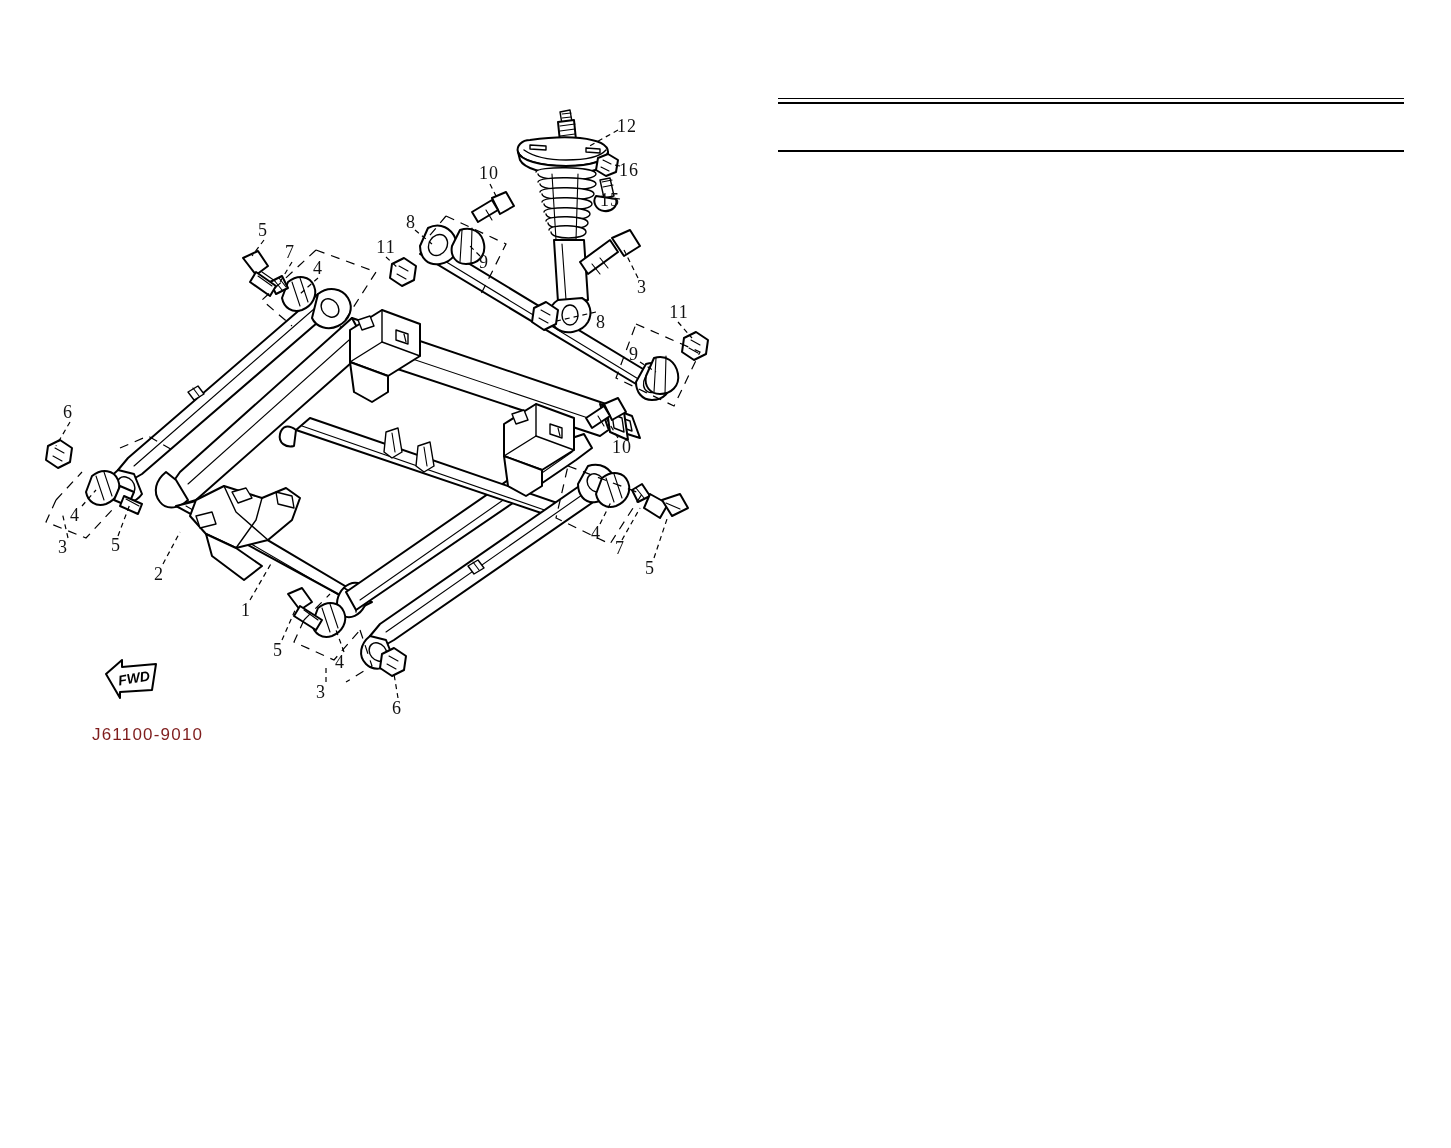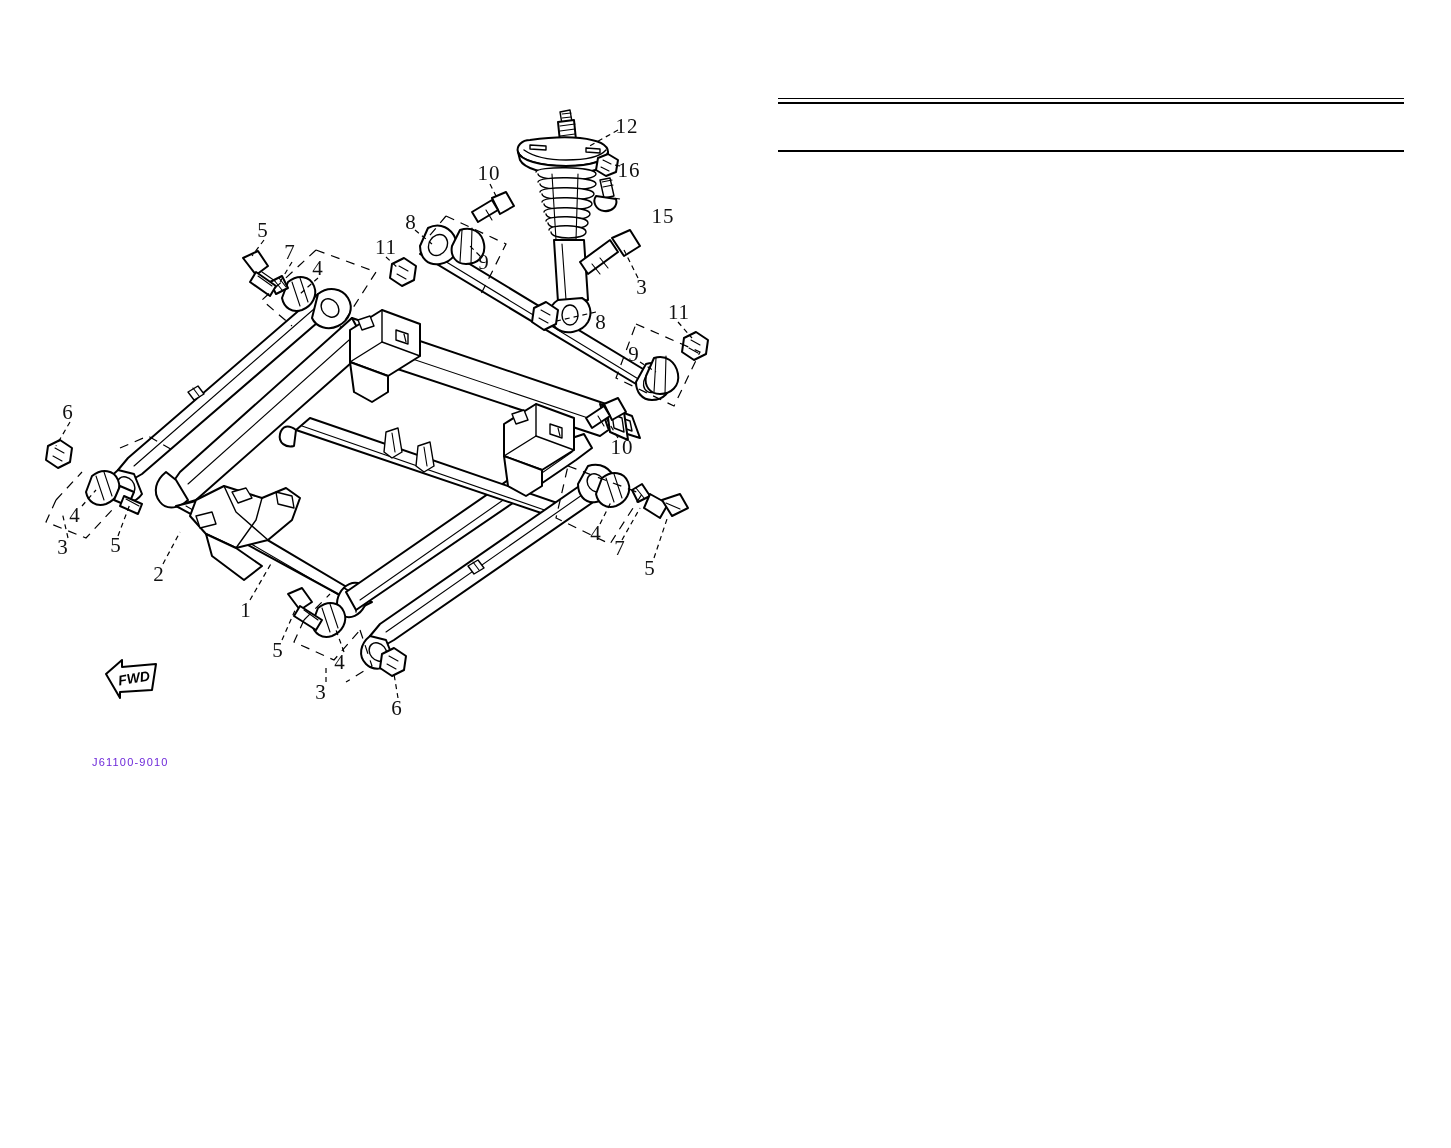--- a/index.html
+++ b/index.html
@@ -11,38 +11,38 @@
   
   #table-area{position:absolute;left:778px;top:80px;width:626px;height:90px;}
   .rule{position:absolute;left:0;width:626px;background:#000;}
   .rule.thin{height:1px;}
   .rule.thick{height:2px;}
 
   
   .callout{
     position:absolute;
     font-family:"Liberation Serif", serif;
-    font-size:21px;
+    font-size:18px;
     line-height:19px;
     letter-spacing:1px;
     color:#111;
     white-space:nowrap;
     transform:translate(-50%,-50%);
   }
   #fwd-text{
     position:absolute;left:118px;top:670px;
     font-family:"Liberation Sans", sans-serif;
     font-size:14px;font-weight:bold;font-style:italic;
     letter-spacing:0px;color:#000;
     transform:rotate(-9deg);
   }
   #part-number{
-    position:absolute;left:92px;top:756px;
+    position:absolute;left:92px;top:725px;
     font-family:"Liberation Sans", sans-serif;
-    font-size:11px;letter-spacing:1.2px;color:#6d28d9;
+    font-size:17px;letter-spacing:1.2px;color:#7f1d1d;
   }
 
   svg{display:block;}
   #art{position:absolute;left:0;top:0;width:760px;height:780px;}
 </style>
 </head>
 <body>
 
 <div id="page">
 
@@ -359,21 +359,21 @@
   <div id="callout-layer">
       <div class="callout" style="left: 263px; top: 230px;">5</div>
       <div class="callout" style="left: 290px; top: 252px;">7</div>
       <div class="callout" style="left: 318px; top: 268px;">4</div>
       <div class="callout" style="left: 386px; top: 247px;">11</div>
       <div class="callout" style="left: 411px; top: 222px;">8</div>
       <div class="callout" style="left: 484px; top: 262px;">9</div>
       <div class="callout" style="left: 489px; top: 173px;">10</div>
       <div class="callout" style="left: 627px; top: 126px;">12</div>
       <div class="callout" style="left: 629px; top: 170px;">16</div>
-      <div class="callout" style="left: 663px; top: 200px; margin-top: 16px;">15</div>
+      <div class="callout" style="left: 610px; top: 200px;">15</div>
       <div class="callout" style="left: 642px; top: 287px;">3</div>
       <div class="callout" style="left: 601px; top: 322px;">8</div>
       <div class="callout" style="left: 679px; top: 312px;">11</div>
       <div class="callout" style="left: 634px; top: 354px;">9</div>
       <div class="callout" style="left: 68px; top: 412px;">6</div>
       <div class="callout" style="left: 75px; top: 515px;">4</div>
       <div class="callout" style="left: 63px; top: 547px;">3</div>
       <div class="callout" style="left: 116px; top: 545px;">5</div>
       <div class="callout" style="left: 622px; top: 447px;">10</div>
       <div class="callout" style="left: 159px; top: 574px;">2</div>

